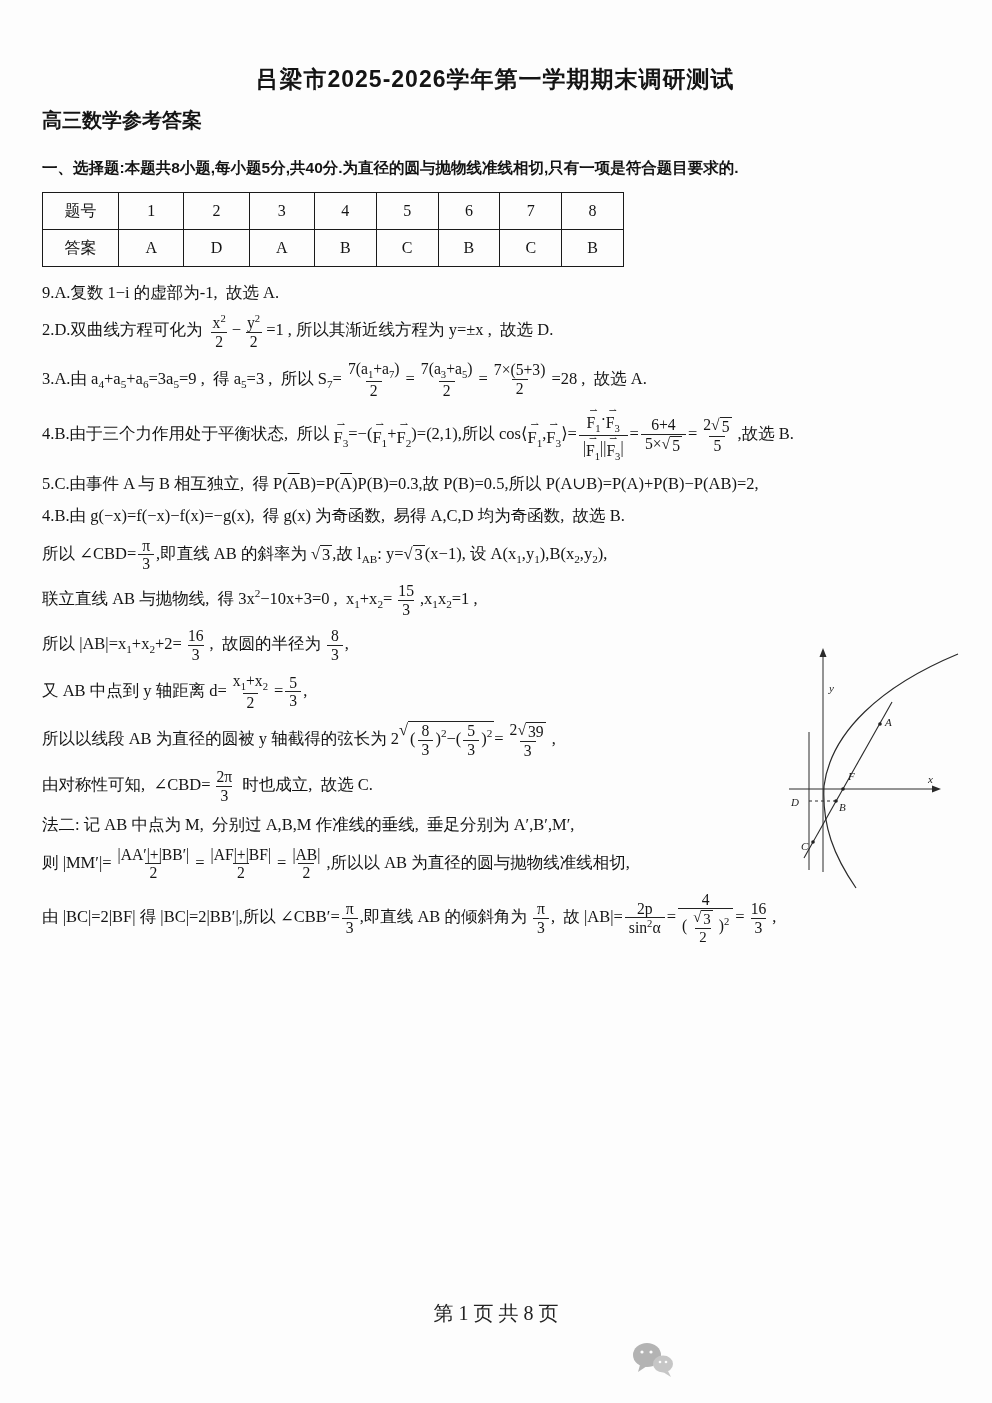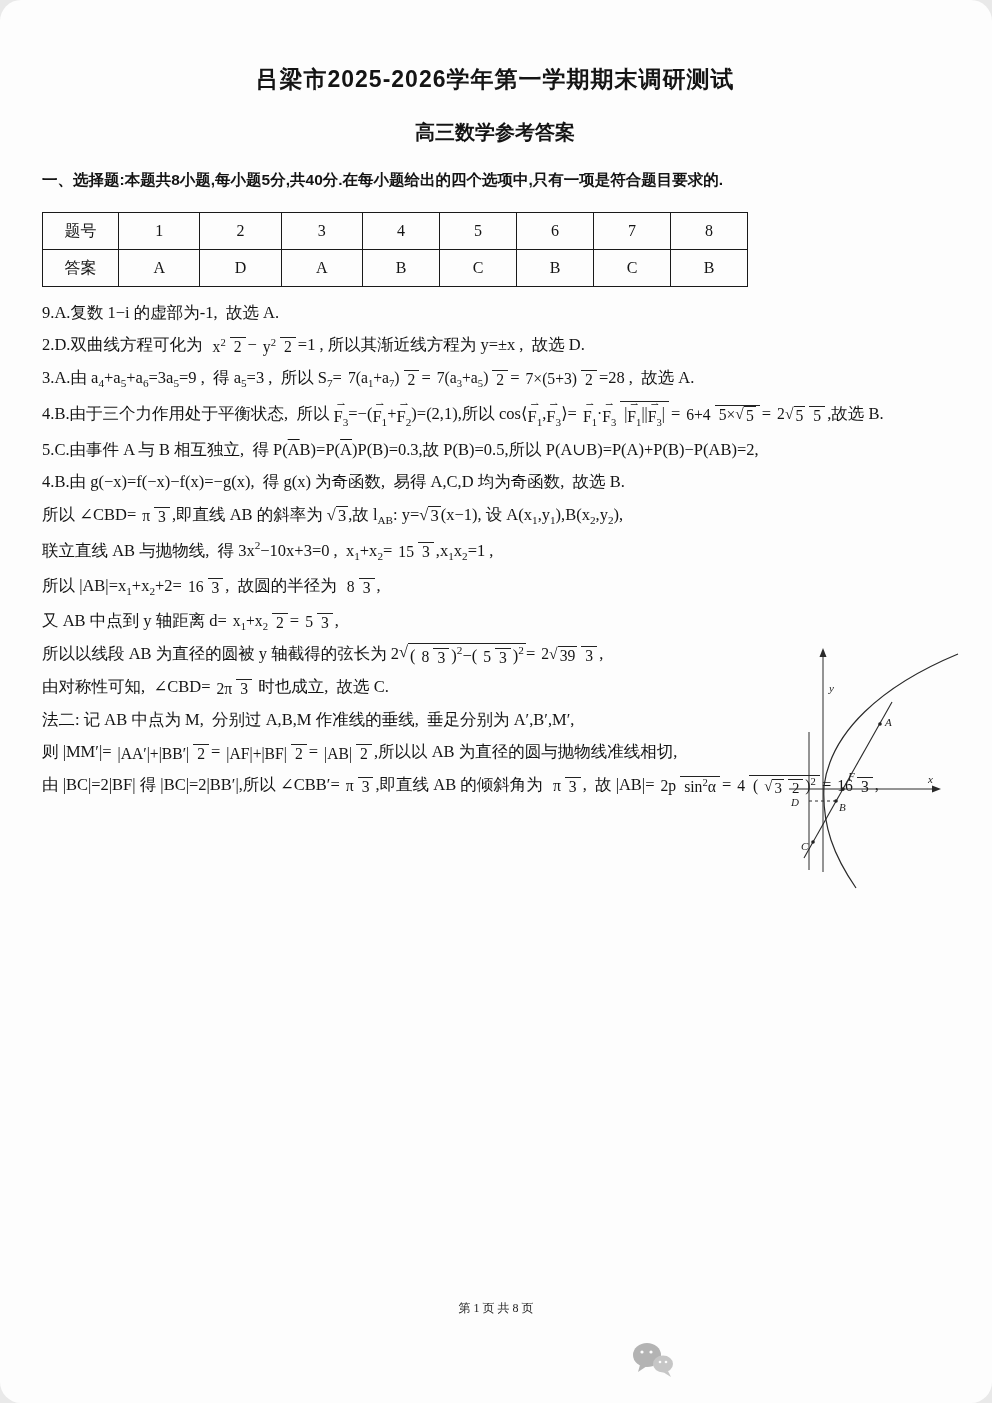--- a/index.html
+++ b/index.html
@@ -1,65 +1,65 @@
 <!DOCTYPE html>
 <html><head>
 <meta charset="utf-8">
 <style>
   * { margin:0; padding:0; box-sizing:border-box; }
   html,body { background:#e9e9e9; }
   body { font-family:"Liberation Serif","DejaVu Serif",serif; }
-  .page { position:relative; width:992px; height:1403px; margin:0 auto; background:#fdfdfd; overflow:hidden; color:#141414;border-radius:21px; }
+  .page { position:relative; width:992px; height:1403px; margin:0 auto; background:#fdfdfd; overflow:hidden; color:#141414; }
   .content { padding:64px 44px 0 42px; }
 
   .title { text-align:center; font-weight:bold; font-size:23px; letter-spacing:1px;
            font-family:"Liberation Sans","DejaVu Sans",sans-serif; }
-  .subtitle { text-align:center; font-weight:bold; font-size:20px; margin-top:24px;
+  .subtitle { text-align:left; font-weight:bold; font-size:20px; margin-top:12px;
               font-family:"Liberation Sans","DejaVu Sans",sans-serif; }
   .section-head { font-weight:bold; font-size:15.5px; margin-top:24px;
                   font-family:"Liberation Sans","DejaVu Sans",sans-serif; }
 
-  table.answer-table { border-collapse:collapse; margin-top:21px; width:706px; }
+  table.answer-table { border-collapse:collapse; margin-top:13px; width:582px; }
   table.answer-table td { border:1.4px solid #1a1a1a; text-align:center; height:37px;
                           font-size:16px; padding:0 2px; }
   table.answer-table td:first-child { width:76px; }
 
   .solutions { margin-top:14px; }
   .sline { font-size:16.5px; line-height:1.42; margin:9px 0; white-space:pre-wrap; }
 
   
-  .frac { display:inline-flex; flex-direction:row; align-items:center; vertical-align:middle;
+  .frac { display:inline-flex; flex-direction:column; align-items:center; vertical-align:middle;
           margin:0 2px; line-height:1.12; font-size:0.95em; text-align:center; }
   .fnum { padding:0 4px; }
   .fden { border-top:1.3px solid #222; padding:0 4px; }
   .sqrt { display:inline-flex; align-items:flex-start; vertical-align:middle; }
   .rsign { line-height:1.05; }
   .rbody { border-top:1.3px solid #222; line-height:1.15; padding:0 2px; }
   .vec { display:inline-flex; flex-direction:column; align-items:center; vertical-align:middle; line-height:1; }
   .varrow { font-size:0.62em; height:0.62em; line-height:0.62; }
   .vbody { line-height:1.1; }
   .ovl { text-decoration:overline; }
   sup,sub { font-size:0.68em; }
 
   .figure { position:absolute; left:786px; top:644px; width:200px; height:248px; }
   .figure svg { width:100%; height:100%; }
   .figure text { font-size:11px; font-family:"Liberation Serif",serif; fill:#222; font-style:italic; }
 
-  .footer { position:absolute; left:0; right:0; top:1300px; text-align:center; font-size:12px; color:#222; }
+  .footer { position:absolute; left:0; right:0; top:1300px; text-align:center; font-size:20px; color:#222; }
   .wechat { position:absolute; left:630px; top:1340px; width:46px; height:40px; }
 </style>
 </head>
 <body>
 
 <div class="page">
   <div class="content">
 
     <div class="title">吕梁市2025-2026学年第一学期期末调研测试</div>
     <div class="subtitle">高三数学参考答案</div>
-    <div class="section-head">一、选择题:本题共8小题,每小题5分,共40分.在每小题给出的四个选项中,只有一项是符合题目要求的.</div>
+    <div class="section-head">一、选择题:本题共8小题,每小题5分,共40分.为直径的圆与抛物线准线相切,只有一项是符合题目要求的.</div>
 
     <table class="answer-table">
       <tbody id="ans-tbody">
           <tr>
             <td>题号</td>
             <td>1</td>
             <td>2</td>
             <td>3</td>
             <td>4</td>
             <td>5</td>

